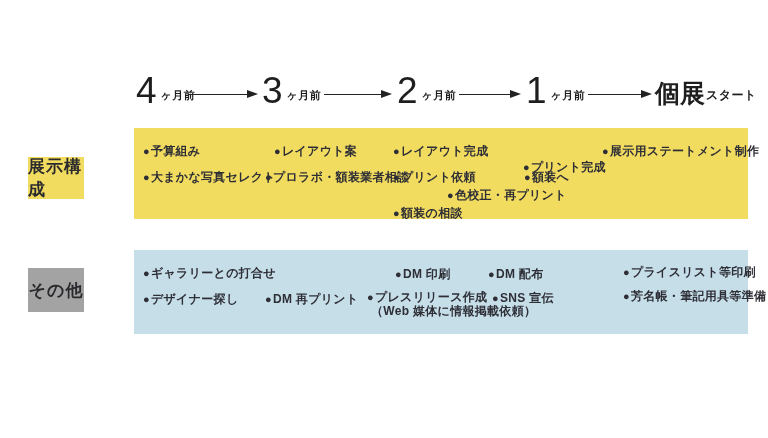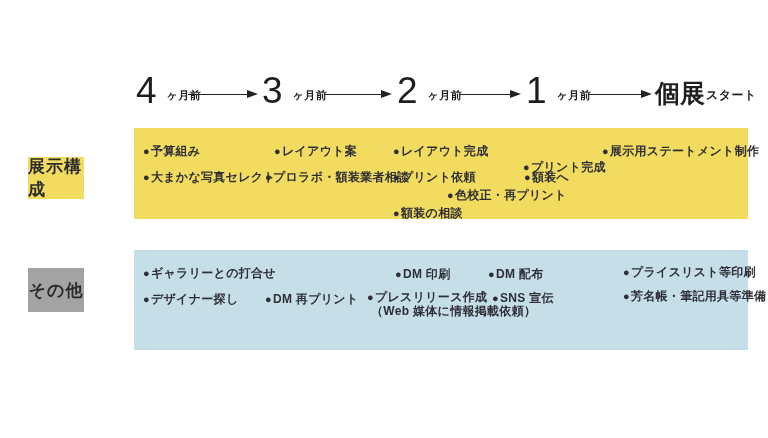--- a/index.html
+++ b/index.html
@@ -26,21 +26,21 @@
   }
   .milestone .num {
     font-size: 37px;
     line-height: 34px;
     font-weight: 400;
     letter-spacing: -2px;
   }
   .milestone .suffix {
     font-size: 11px;
     font-weight: 700;
-    margin-left: 12px;
+    margin-left: 6px;
     margin-bottom: 5px;
     letter-spacing: 0.5px;
   }
   .milestone.final .num {
     font-size: 25px;
     line-height: 30px;
     font-weight: 800;
     letter-spacing: 0;
   }
   .milestone.final .suffix {
@@ -67,21 +67,21 @@
     border-bottom: 4px solid transparent;
   }
 
   
   .band {
     position: absolute;
     left: 134px;
     width: 614px;
   }
   .band.yellow { top: 128px; height: 91px; background: #f2dc5f; }
-  .band.blue   { top: 250px; height: 100px; background: #c6dee8; }
+  .band.blue   { top: 250px; height: 84px; background: #c6dee8; }
 
   .row-label {
     position: absolute;
     left: 28px;
     width: 56px;
     display: flex;
     align-items: center;
     justify-content: center;
     font-size: 17px;
     font-weight: 700;

